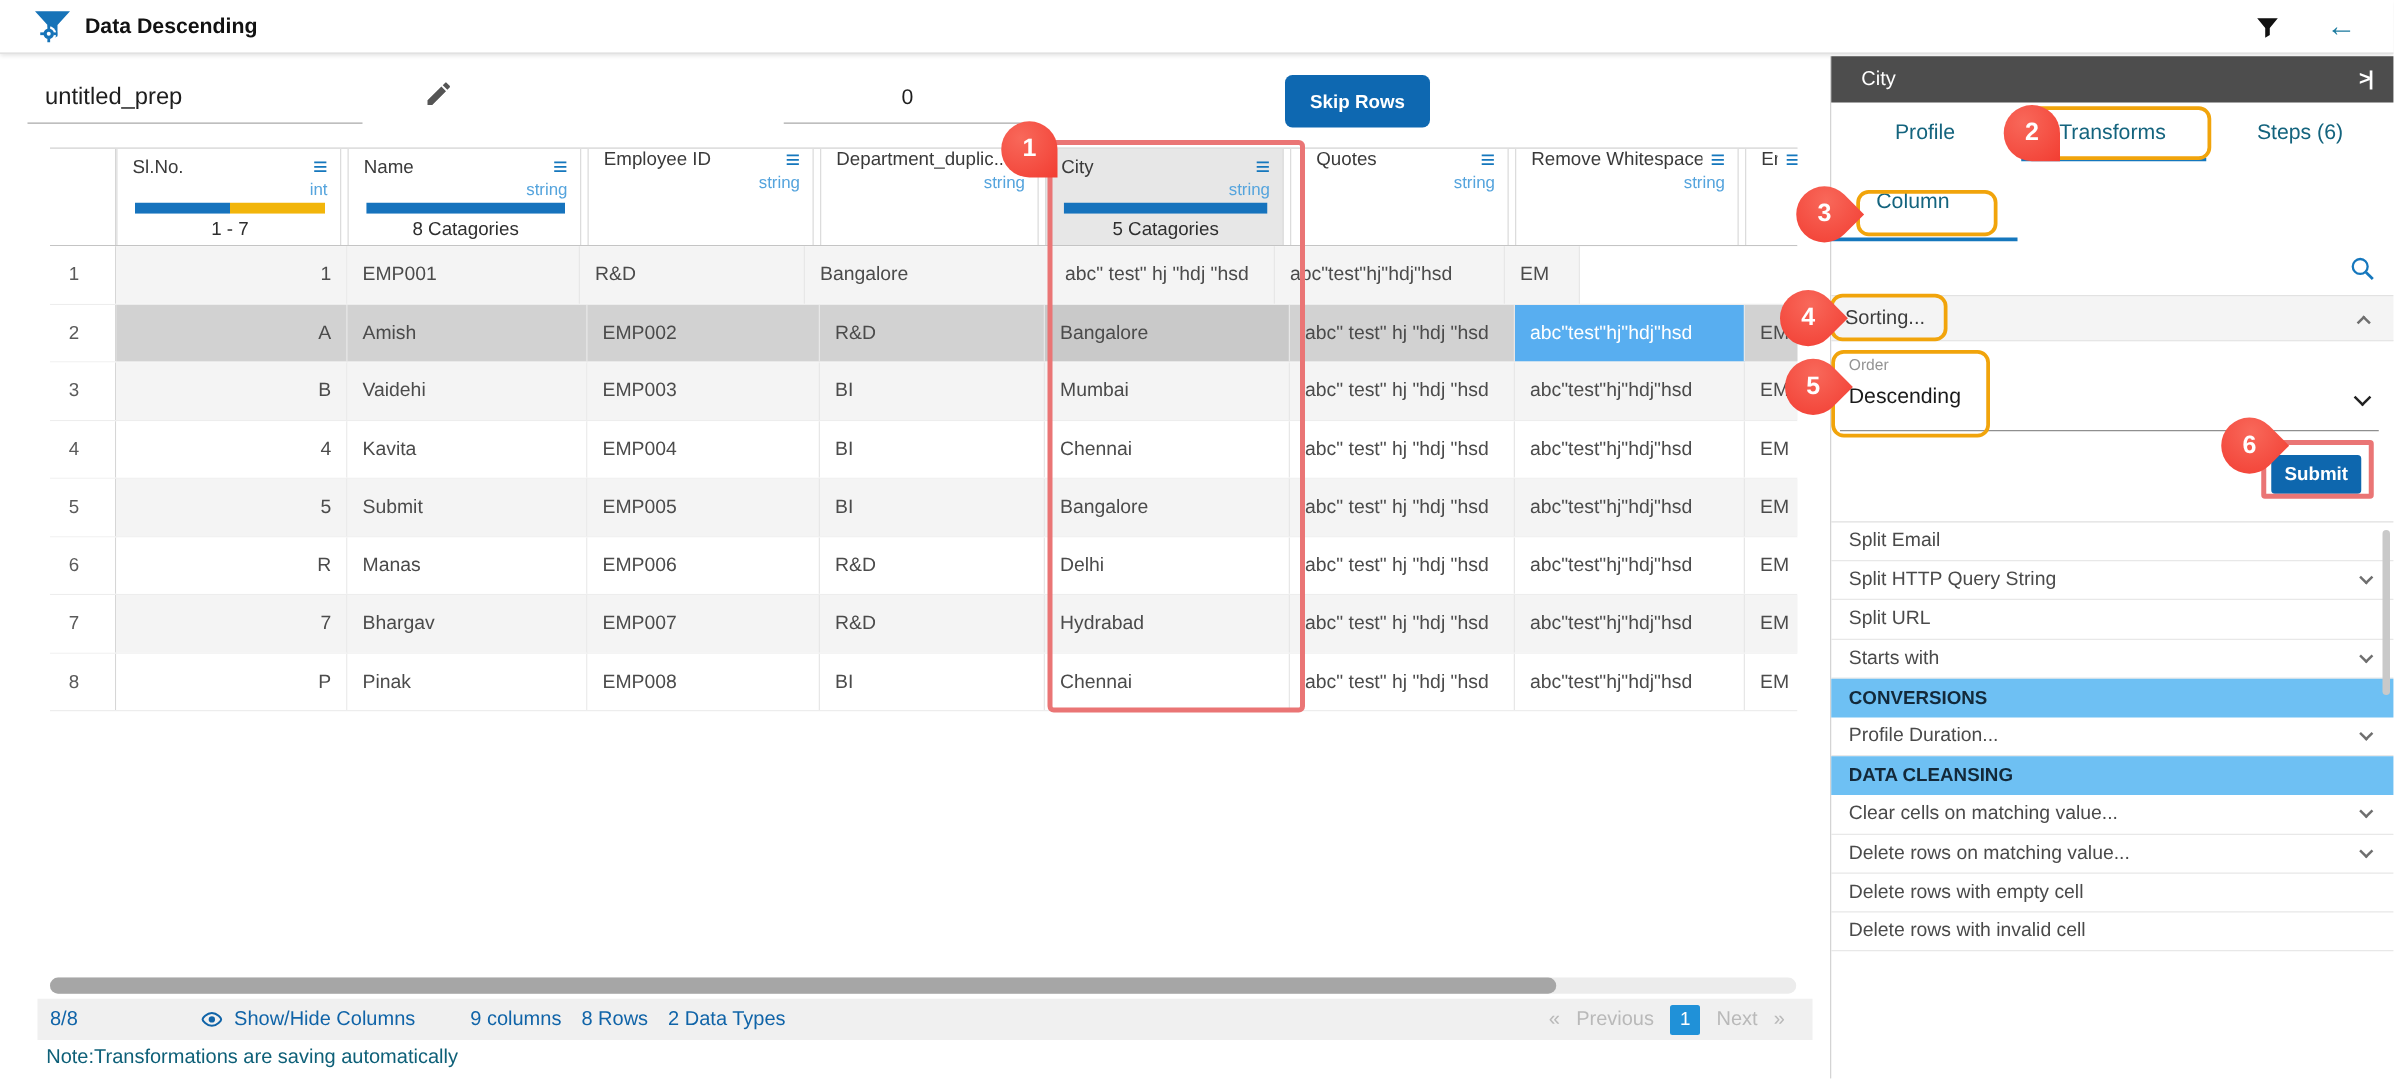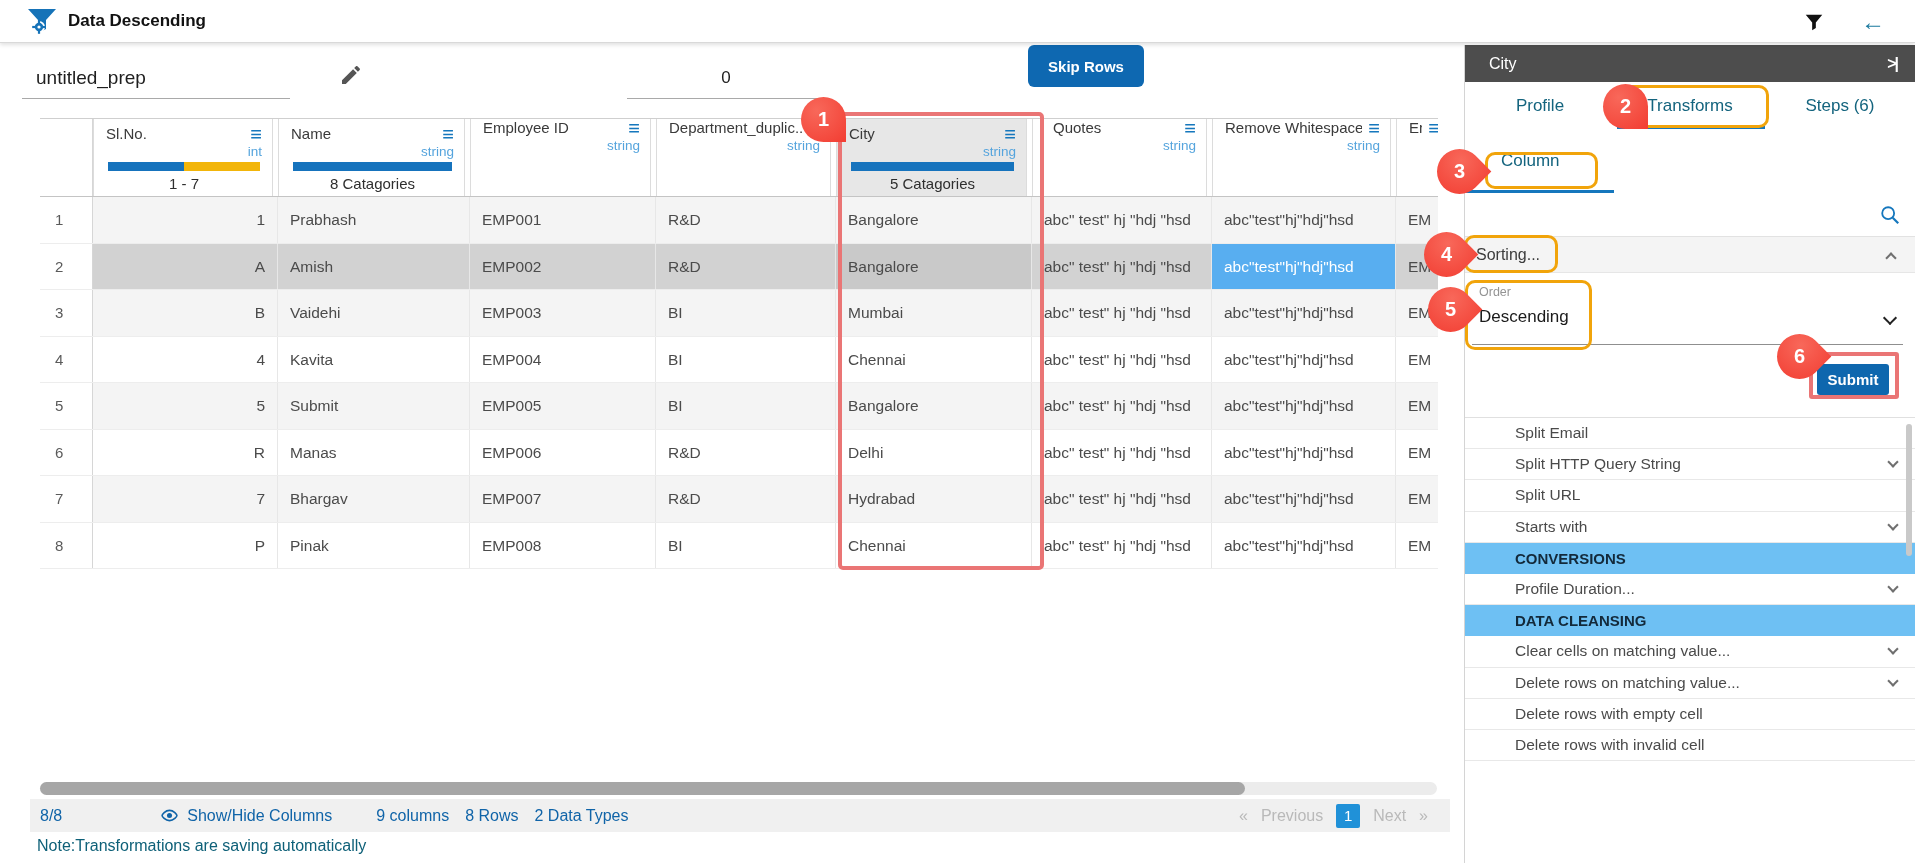--- a/index.html
+++ b/index.html
@@ -18,21 +18,21 @@
 
   
   .toolbar { position:absolute; left:0; top:43px; width:1464px; height:72px; background:#fff; }
   .prep-input { position:absolute; left:22px; top:14px; width:268px; height:42px; border:none;
                 border-bottom:1px solid #a9a9a9; font-family:"Liberation Sans",sans-serif;
                 font-size:19px; color:#1e1e1e; padding-left:14px; background:transparent; outline:none; }
   .edit-btn { position:absolute; left:336px; top:18px; width:30px; height:30px; border:none; background:transparent; }
   .skip-input { position:absolute; left:627px; top:14px; width:198px; height:42px; border:none;
                 border-bottom:1px solid #a9a9a9; font-family:"Liberation Sans",sans-serif;
                 font-size:17px; color:#1e1e1e; text-align:center; background:transparent; outline:none; }
-  .skip-btn { position:absolute; left:1028px; top:2px; width:116px; height:42px; background:#0e68b1;
+  .skip-btn { position:absolute; left:1028px; top:17px; width:116px; height:42px; background:#0e68b1;
               border:none; border-radius:6px; color:#fff; font-size:15px; font-weight:bold;
               font-family:"Liberation Sans",sans-serif; }
 
   
   .table-wrap { position:absolute; left:40px; top:118px; width:1398px; height:452px; overflow:hidden;
                 border-top:1px solid #cfcfcf; }
   .thead { display:flex; height:78px; border-bottom:1px solid #c4c4c4; background:#fff; }
   .ghead { width:53px; flex:0 0 53px; border-right:1px solid #d6d6d6; }
   .hcell { flex:0 0 auto; margin-right:5px; border-left:1px solid #dcdcdc; border-right:1px solid #dcdcdc;
            padding:6px 10px 4px 12px; display:flex; flex-direction:column; background:#fff; }
@@ -96,21 +96,21 @@
   .p-order { height:79px; position:relative; }
   .order-label { position:absolute; left:14px; top:12px; font-size:12.5px; color:#949494; }
   .order-value { position:absolute; left:14px; top:34px; font-size:17px; color:#1a1a1a; }
   .order-line { position:absolute; left:7px; right:12px; bottom:7px; height:1px; background:#8f8f8f; }
   .p-submitrow { height:66px; border-bottom:1px solid #e0e0e0; position:relative; }
   .submit-btn { position:absolute; left:352px; top:12px; width:72px; height:31px; background:#0e67ae;
                 color:#fff; border:none; border-radius:3px; font-size:15px; font-weight:bold;
                 font-family:"Liberation Sans",sans-serif; }
   .p-list .fitem { height:31.2px; border-bottom:1px solid #e8e8e8; display:flex; align-items:center;
                    font-size:15.5px; color:#4a4a4a; padding:0 18px 0 14px; }
-  .p-list .fitem span:first-child { flex:1;margin-left:36px; }
+  .p-list .fitem span:first-child { flex:1; }
   .p-list .fheader { background:#6ec0f3; font-weight:bold; color:#13293a; border-bottom:none; font-size:15px; }
   .p-scrollthumb { position:absolute; right:3px; top:379px; width:6px; height:132px; background:#c9c9c9; border-radius:3px; }
 
   
   .chev { width:8px; height:8px; border-right:2px solid #6f6f6f; border-bottom:2px solid #6f6f6f; display:inline-block; }
   .chev.down { transform:rotate(45deg); margin-top:-4px; }
   .chev.up { transform:rotate(-135deg); margin-left:auto; margin-right:20px; margin-top:6px; }
   .chev.big { width:10px; height:10px; border-color:#222; position:absolute; right:20px; top:40px; transform:rotate(45deg); }
 
   
@@ -231,21 +231,20 @@
             <span class="menu-icon">≡</span>
           </div>
           <div class="h-type"></div>
         </div>
       </div>
     <div class="tbody">
 
     <div class="trow shade">
           <div class="gcell">1</div>
           <div class="tcell col-slno" style="width:185px">1</div>
-          <div class="tcell col-name" style="width:192px">Prabhash</div>
           <div class="tcell col-empid" style="width:186px">EMP001</div>
           <div class="tcell col-dept" style="width:180px">R&amp;D</div>
           <div class="tcell col-city citycell" style="width:196px">Bangalore</div>
           <div class="tcell col-quotes" style="width:180px">abc" test" hj "hdj "hsd</div>
           <div class="tcell col-remws" style="width:184px">abc"test"hj"hdj"hsd</div>
           <div class="tcell col-em" style="width:60px">EM</div>
         </div>
         <div class="trow white rowsel">
           <div class="gcell">2</div>
           <div class="tcell col-slno" style="width:185px">A</div>

